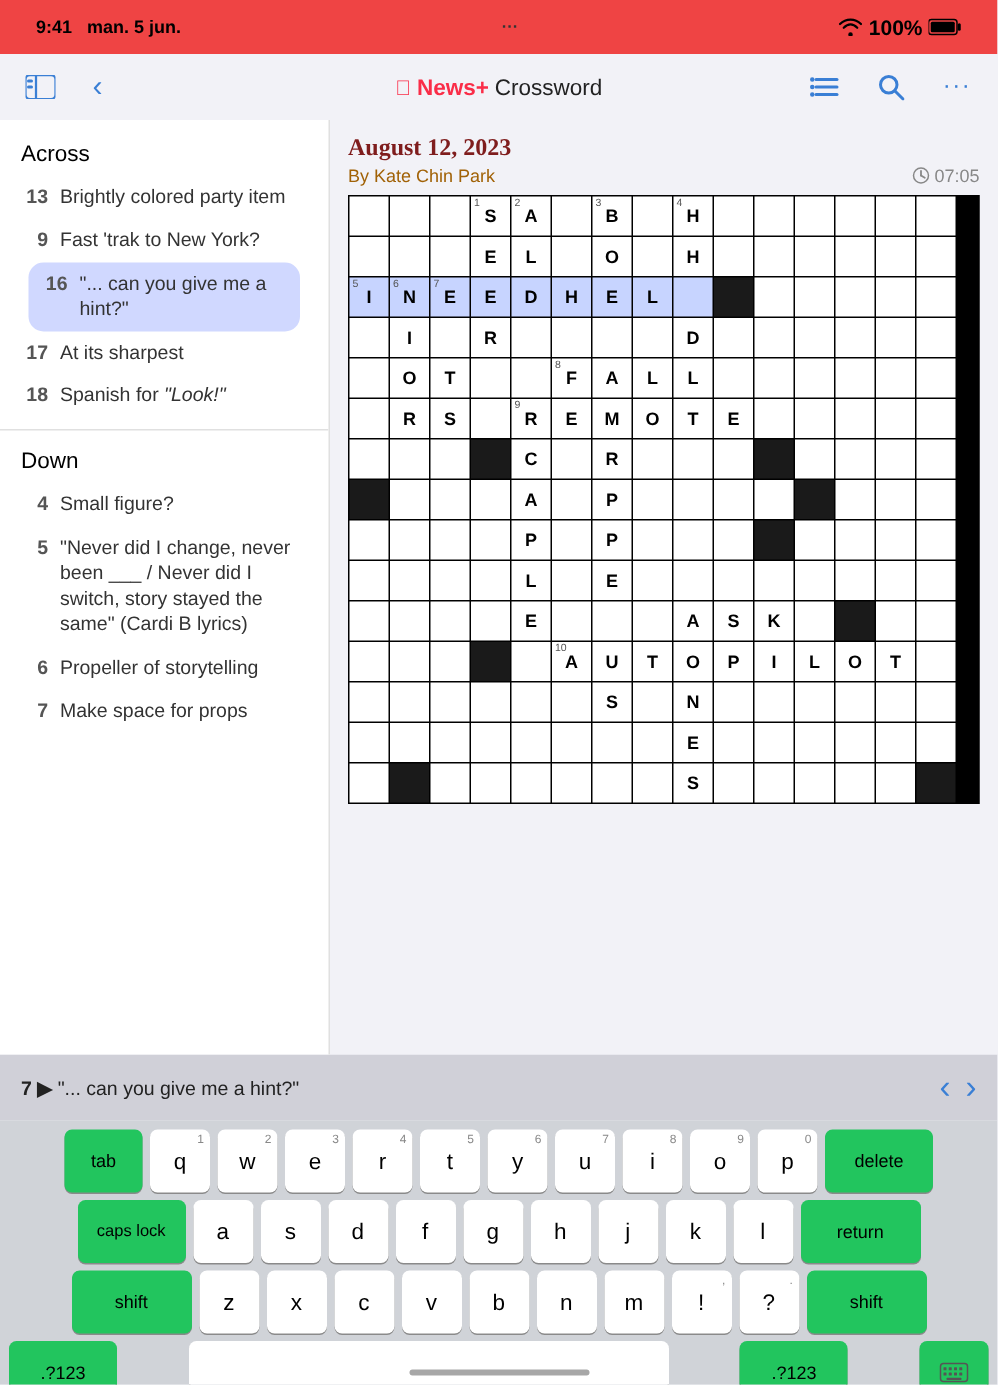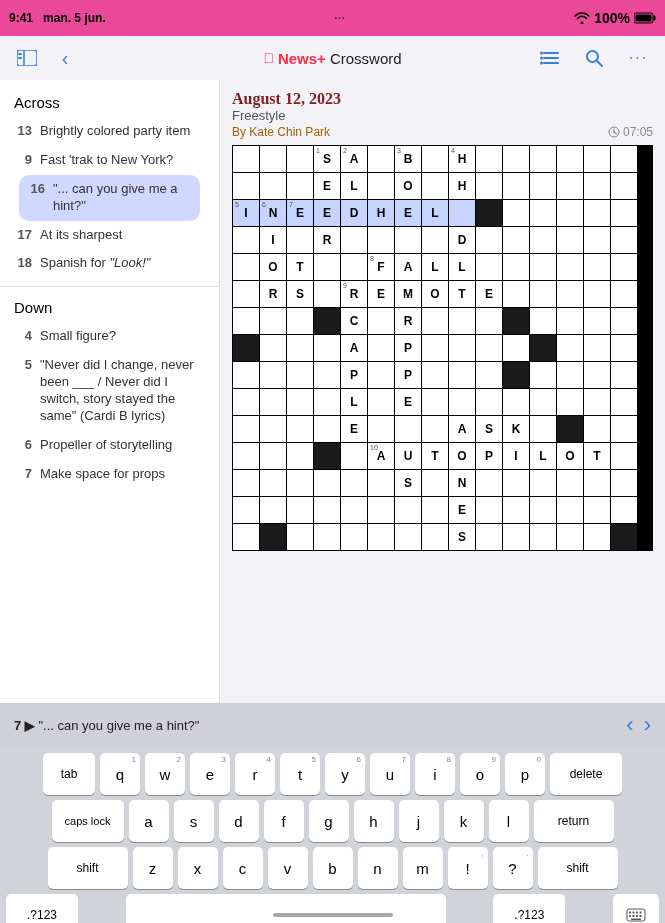--- a/index.html
+++ b/index.html
@@ -8,25 +8,25 @@
       height: 923px;
       overflow: hidden;
       font-family: -apple-system, 'SF Pro Text', 'Helvetica Neue', sans-serif;
       background: #f2f2f7;
       position: relative;
     }
 
     
     .status-bar {
       height: 36px;
-      background: #ec4899;
+      background: #ef4444;
       display: flex;
       align-items: center;
       justify-content: space-between;
-      padding: 0 9px;
+      padding: 0 24px;
       font-size: 12px;
       font-weight: 600;
     }
     .status-left { display: flex; align-items: center; gap: 4px; }
     .status-center { font-size: 11px; color: #333; }
     .status-right { display: flex; align-items: center; gap: 4px; font-size: 14px; }
 
     
     .nav-bar {
       height: 44px;
@@ -202,21 +202,21 @@
       padding: 0 4px;
     }
     .kb-key .kb-number {
       font-size: 8px;
       color: #888;
       position: absolute;
       top: 2px;
       right: 4px;
     }
     .kb-key.special {
-      background: #ffffff;
+      background: #22c55e;
       font-size: 12px;
       min-width: 52px;
       color: #000;
     }
     .kb-key.space-key {
       flex: 1;
       max-width: 300px;
       background: #fff;
     }
     .kb-bottom-row { display: flex; justify-content: space-between; align-items: center; padding: 0 3px; gap: 5px; }
@@ -358,21 +358,20 @@
     </div>
     <div class="clue-item">
       <span class="clue-number">7</span>
       <span class="clue-text">Make space for props</span>
     </div>
   </div>
 
   <div class="grid-area">
     <div class="puzzle-header">
       <div class="puzzle-title">August 12, 2023</div>
-      <div class="puzzle-subtitle">Freestyle</div>
       <div class="puzzle-meta">
         <span class="puzzle-author">By Kate Chin Park</span>
         <span class="puzzle-timer">
           <svg width="12" height="12" viewBox="0 0 12 12">
             <circle cx="6" cy="6" r="5" stroke="#888" stroke-width="1" fill="none"></circle>
             <line x1="6" y1="3" x2="6" y2="6" stroke="#888" stroke-width="1.2" stroke-linecap="round"></line>
             <line x1="6" y1="6" x2="8.5" y2="7.5" stroke="#888" stroke-width="1.2" stroke-linecap="round"></line>
           </svg>
           <span>07:05</span>
         </span>

